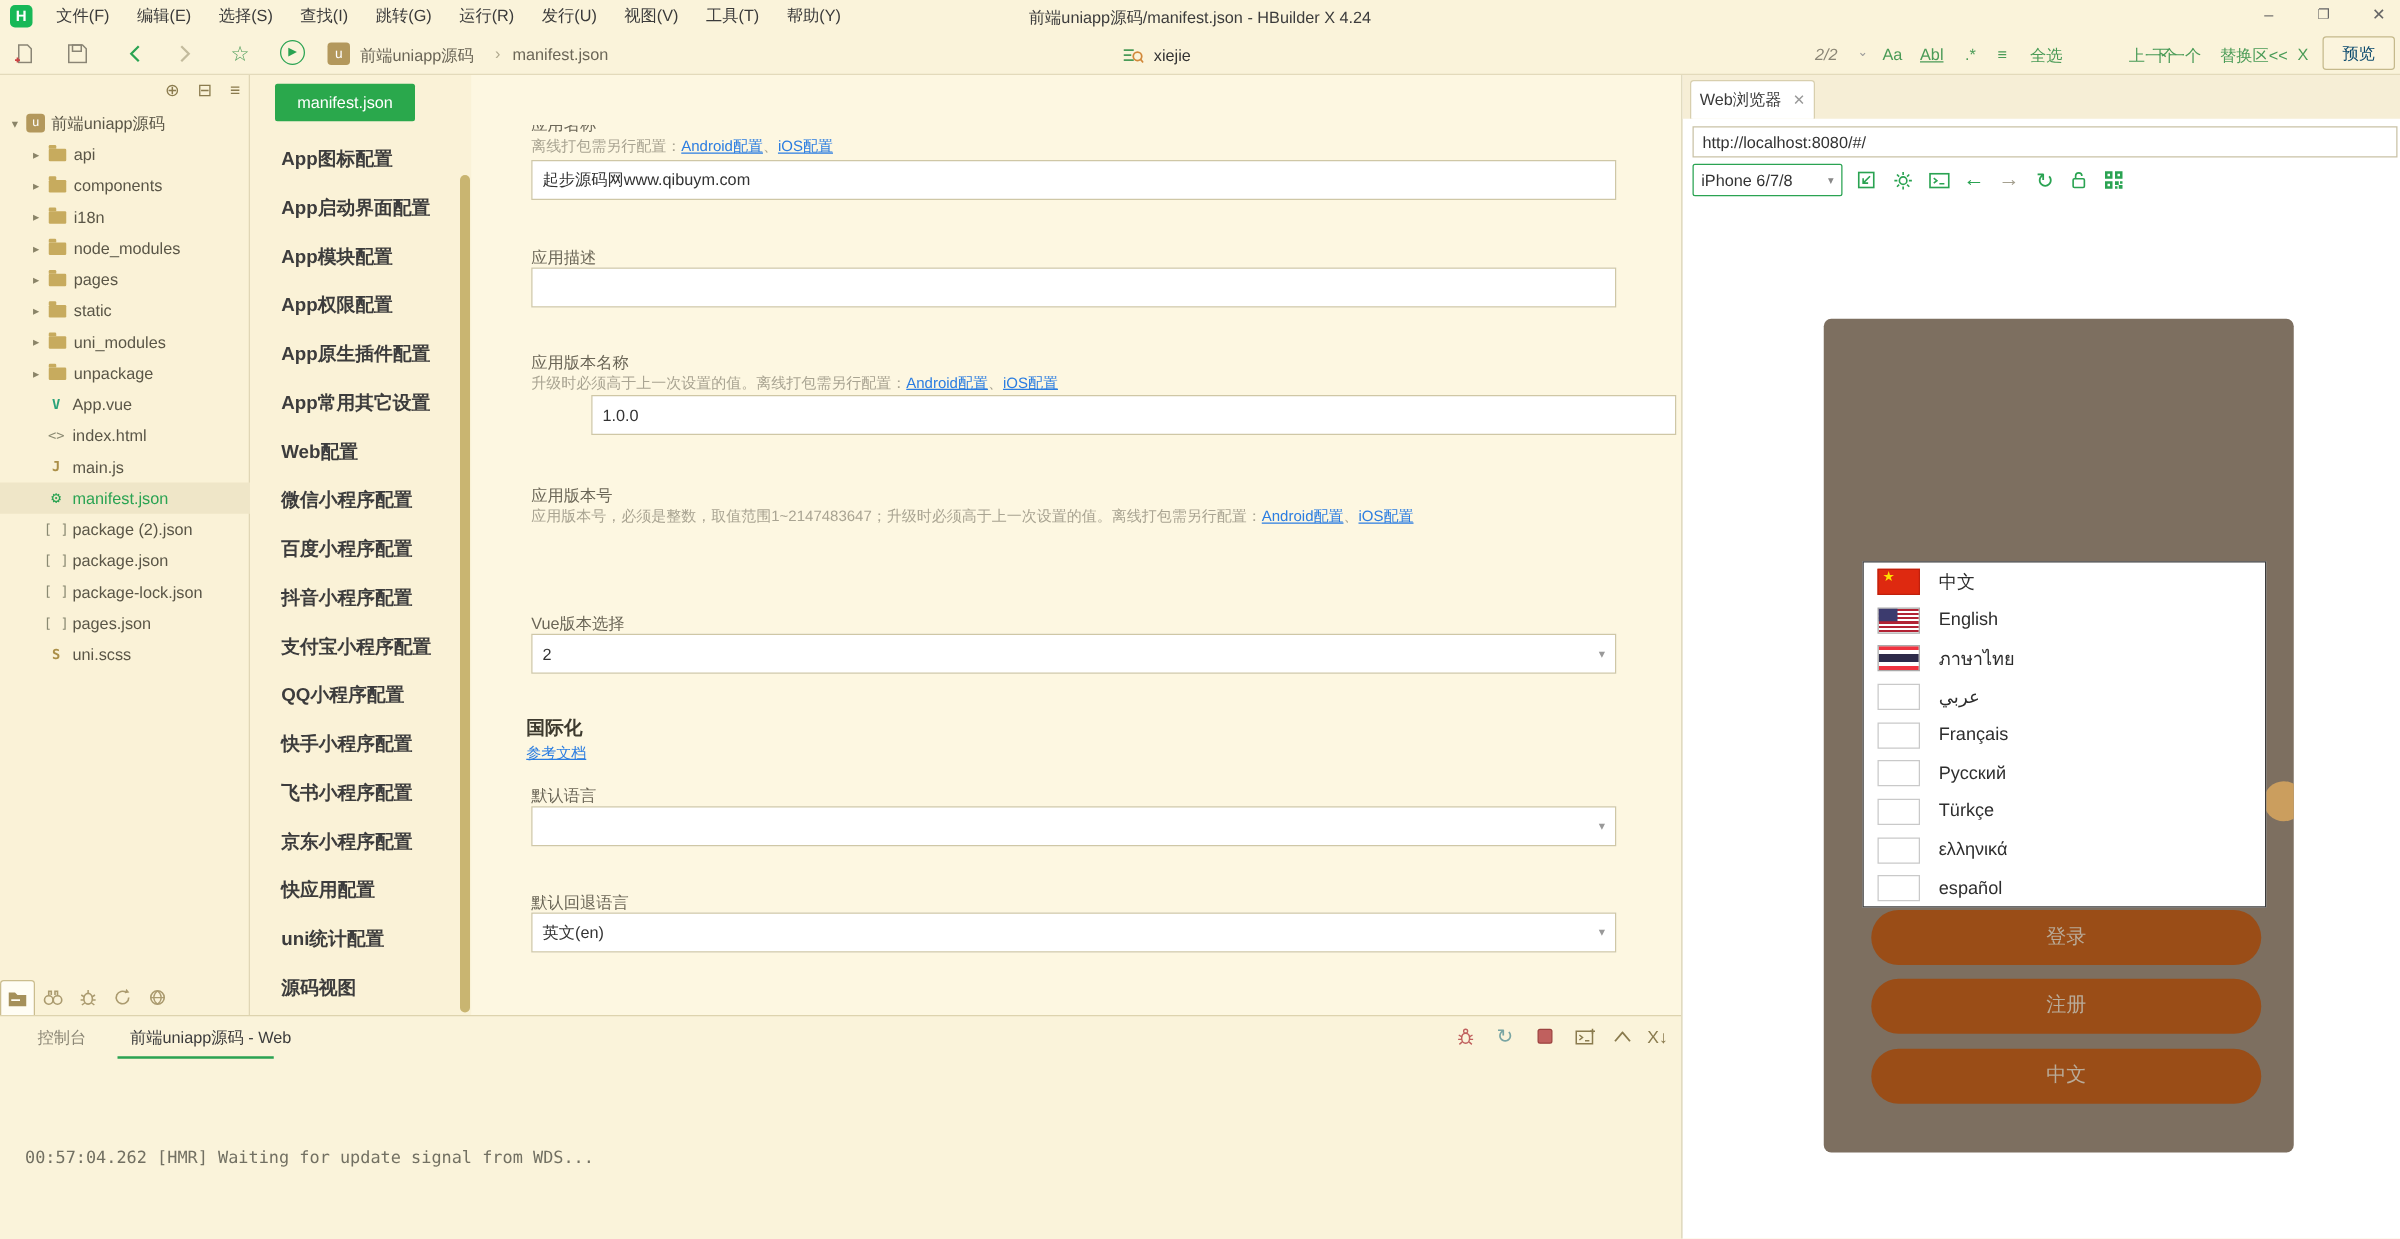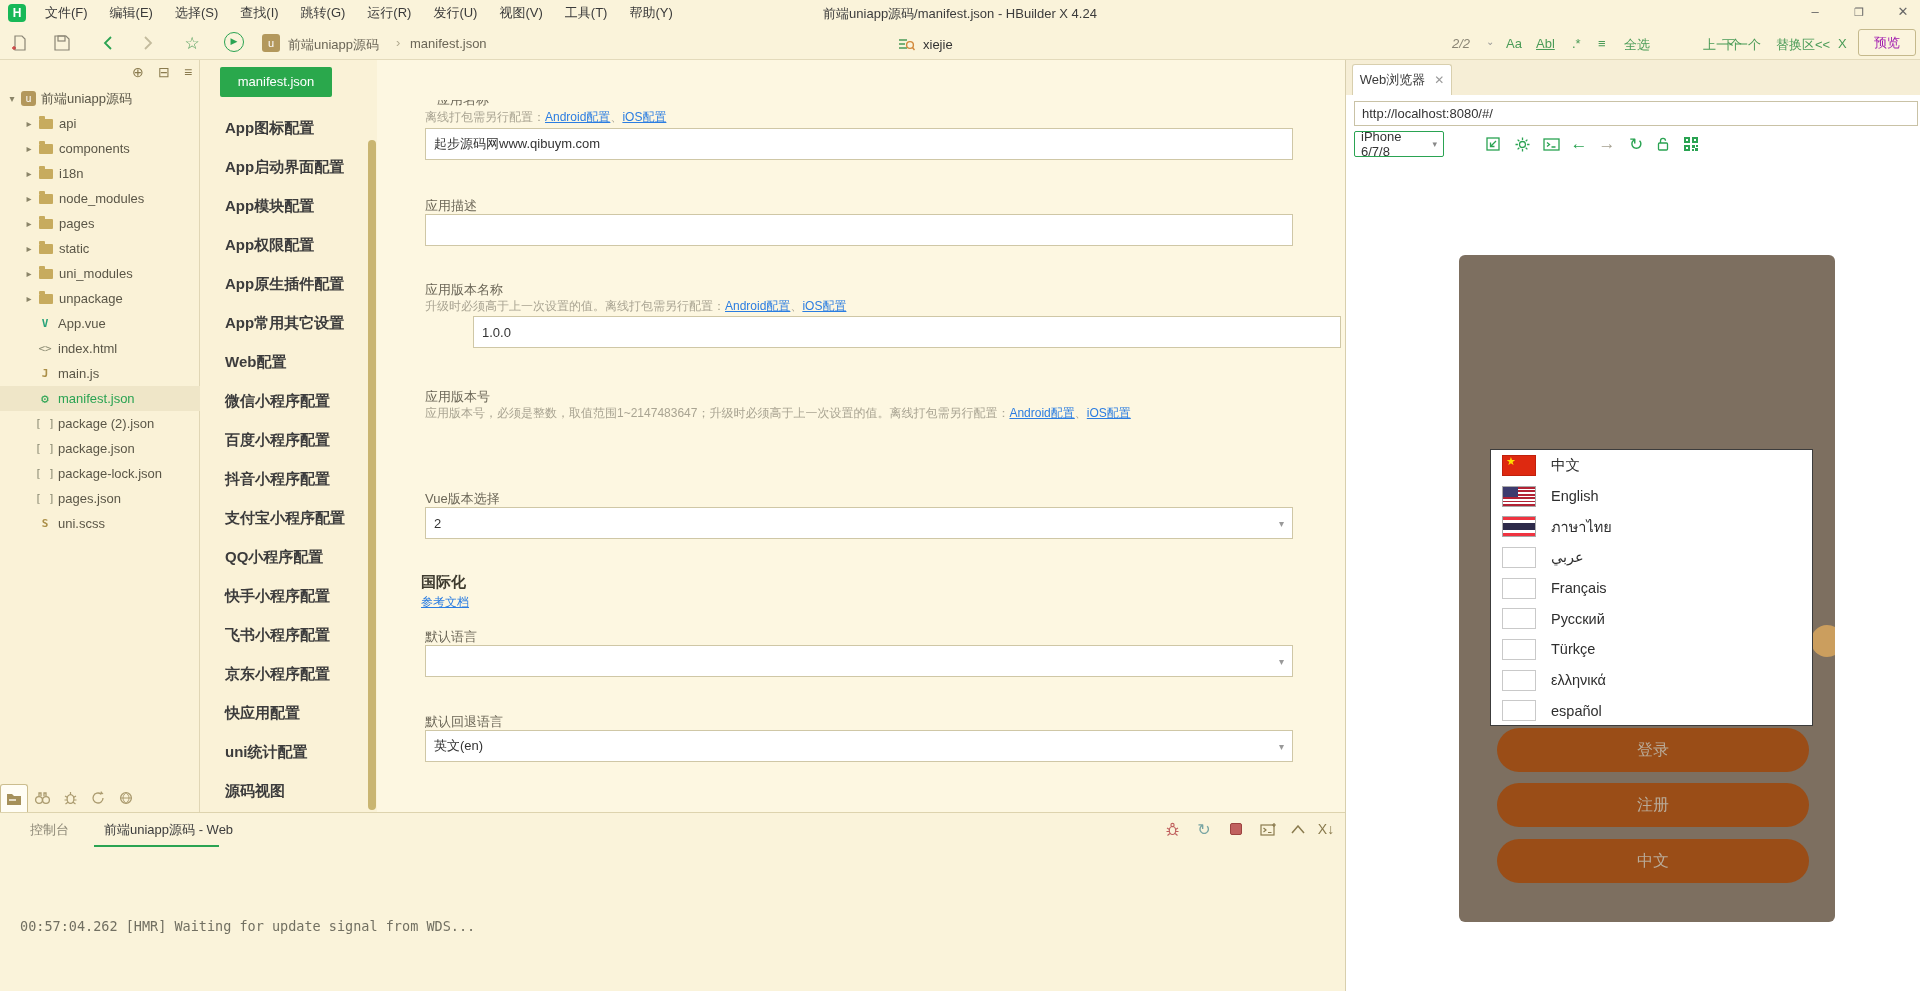--- a/index.html
+++ b/index.html
@@ -20,21 +20,21 @@
   .tico { top:7px; width:20px; height:20px; display:flex; align-items:center; justify-content:center; }
   .runcirc { top:6px; width:20px; height:20px; border:1.6px solid #2aa352; border-radius:50%; color:#2aa352; font-size:9px; text-align:center; line-height:17px; }
   .crumb-badge { top:8px; width:18px; height:18px; background:#b3985c; border-radius:3px; color:#fff; font-size:11px; text-align:center; line-height:18px; }
   .crumb-txt { top:10px; color:#6b6657; }
   .crumb-sep { top:9px; color:#b0a98e; }
   #search-box { left:898px; top:7px; width:230px; height:22px; display:flex; align-items:center; gap:8px; }
   #search-box .sval { color:#333; }
   .sr { top:10px; color:#4a9b57; white-space:nowrap; }
   .sr.gray { color:#8a8575; font-style:italic; }
   .sr.u { text-decoration:underline; }
-  #preview-btn { left:1858px; top:3px; width:58px; height:27px; border:1px solid #c5b98c; border-radius:3px; background:#fbf4dd; color:#a21caf; text-align:center; line-height:25px; }
+  #preview-btn { left:1858px; top:3px; width:58px; height:27px; border:1px solid #c5b98c; border-radius:3px; background:#fbf4dd; color:#0c4a6e; text-align:center; line-height:25px; }
 
   
   #filetree { left:0; top:60px; width:200px; height:752px; background:#faf2d7; border-right:1px solid #e0d6b5; }
   .fthead { top:4px; color:#8a7b4e; font-size:14px; }
   .trow { position:relative; height:25px; display:flex; align-items:center; cursor:default; }
   .trow.sel { background:#efe6c8; }
   .trow .caret { width:12px; text-align:center; color:#8a8468; font-size:10px; flex:none; }
   .d0 { padding-left:6px; } .d1 { padding-left:23px; }
   .folder-ic { width:14px; height:10px; background:#c7ab5e; border-radius:1px; position:relative; margin:0 6px 0 4px; flex:none; }
   .folder-ic::before { content:""; position:absolute; left:0; top:-3px; width:6px; height:3px; background:#c7ab5e; border-radius:1px 1px 0 0; }
@@ -76,21 +76,21 @@
   #ctab-underline { left:94px; top:32px; width:125px; height:2px; background:#2aa352; }
   .cico { top:6px; width:20px; height:20px; display:flex; align-items:center; justify-content:center; font-size:14px; }
   #loglist { left:20px; top:62px; font-family:"DejaVu Sans Mono",monospace; font-size:13.5px; color:#727062; line-height:20.4px; white-space:pre; }
 
   
   #browser { left:1345px; top:60px; width:575px; height:931px; background:#fff; border-left:1px solid #d8cfae; }
   #btabbar { left:0; top:0; width:575px; height:35px; background:#f6eed6; }
   #btab { left:6px; top:4px; width:100px; height:31px; background:#fff; border:1px solid #d8cfae; border-bottom:none; border-radius:3px 3px 0 0; display:flex; align-items:center; justify-content:center; gap:9px; color:#3a3a3a; }
   #btab .x { color:#999; font-size:12px; }
   #url-input { left:8px; top:41px; width:564px; height:25px; border:1px solid #c9c2a6; background:#fff; font-size:13px; color:#333; padding:0 7px; font-family:"Liberation Sans",sans-serif; }
-  #device-select { left:8px; top:71px; width:90px; height:26px; border:1px solid #2aa352; border-radius:2px; background:#fff; display:flex; align-items:center; padding:0 6px; color:#333; }
+  #device-select { left:8px; top:71px; width:120px; height:26px; border:1px solid #2aa352; border-radius:2px; background:#fff; display:flex; align-items:center; padding:0 6px; color:#333; }
   #device-select .sarrow { margin-left:auto; color:#888; font-size:9px; }
   .bico { top:73px; width:22px; height:22px; display:flex; align-items:center; justify-content:center; font-size:15px; color:#2aa352; }
   .bico.gray { color:#a5a090; }
 
   
   #phone { left:101px; top:195px; width:376px; height:667px; background:#7d6f60; border-radius:6px; overflow:hidden; position:absolute;margin-left:12px; }
   #lang-fab { left:352px; top:370px; width:32px; height:32px; border-radius:50%; background:#cb9e5e; }
   #langlist { left:31px; top:194px; width:323px; height:277px; background:#fff; border:1px solid #3c3c3c; z-index:2; }
   .lrow { height:30.7px; display:flex; align-items:center; padding-left:11px; gap:15px; }
   .flag { width:34px; height:21px; border:1px solid #c9c9c9; background:#fff; flex:none; position:relative; }
@@ -336,21 +336,21 @@
     <div class="navitem">快应用配置</div>
     <div class="navitem">uni统计配置</div>
     <div class="navitem">源码视图</div>
   </div>
 </div>
 <div id="nav-scrollbar" class="abs"></div>
 
 <div id="formpanel" class="abs">
   <div id="form-scroll" class="abs">
 
-    <div class="abs flabel" style="top:-9px;margin-left:12px;">应用名称</div>
+    <div class="abs flabel" style="top:-9px;">应用名称</div>
     <div class="abs fhint" style="top:9px;">
       <span>离线打包需另行配置：</span><a>Android配置</a><span>、</span><a>iOS配置</a>
     </div>
     <input class="abs finput" style="top: 28px;" value="起步源码网www.qibuym.com">
 
     <div class="abs flabel" style="top:97px;">应用描述</div>
     <input class="abs finput" style="top: 114px;" value="">
 
     <div class="abs flabel" style="top:181px;">应用版本名称</div>
     <div class="abs fhint" style="top:198px;">

